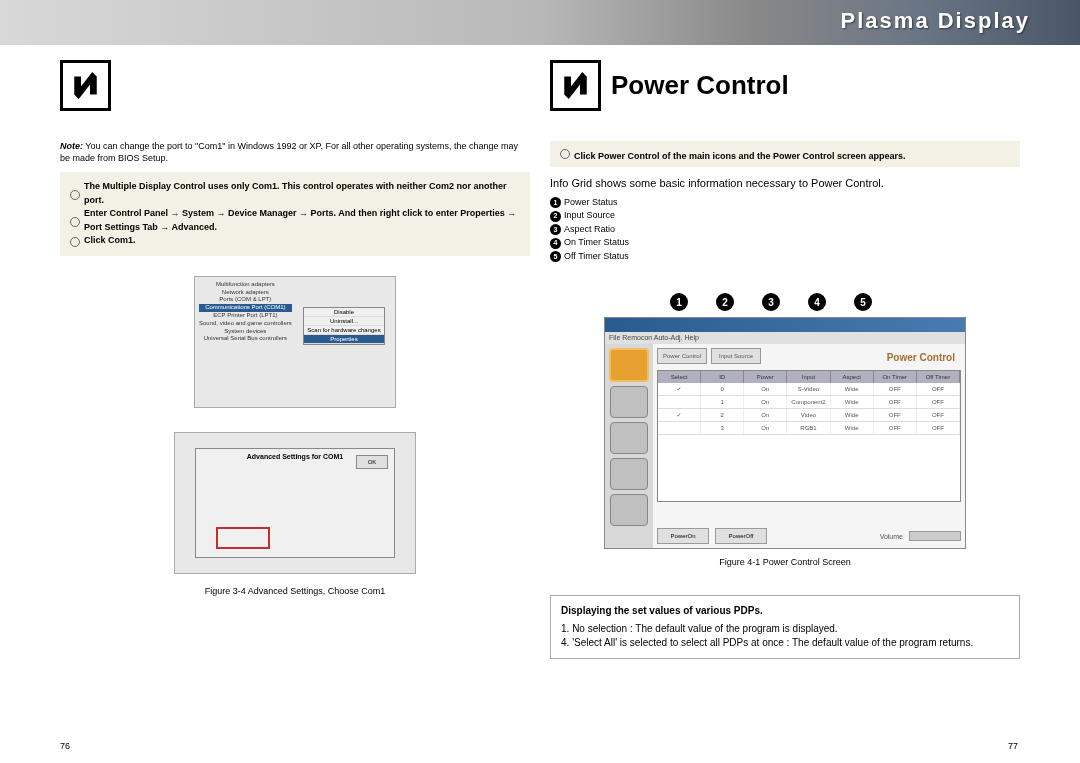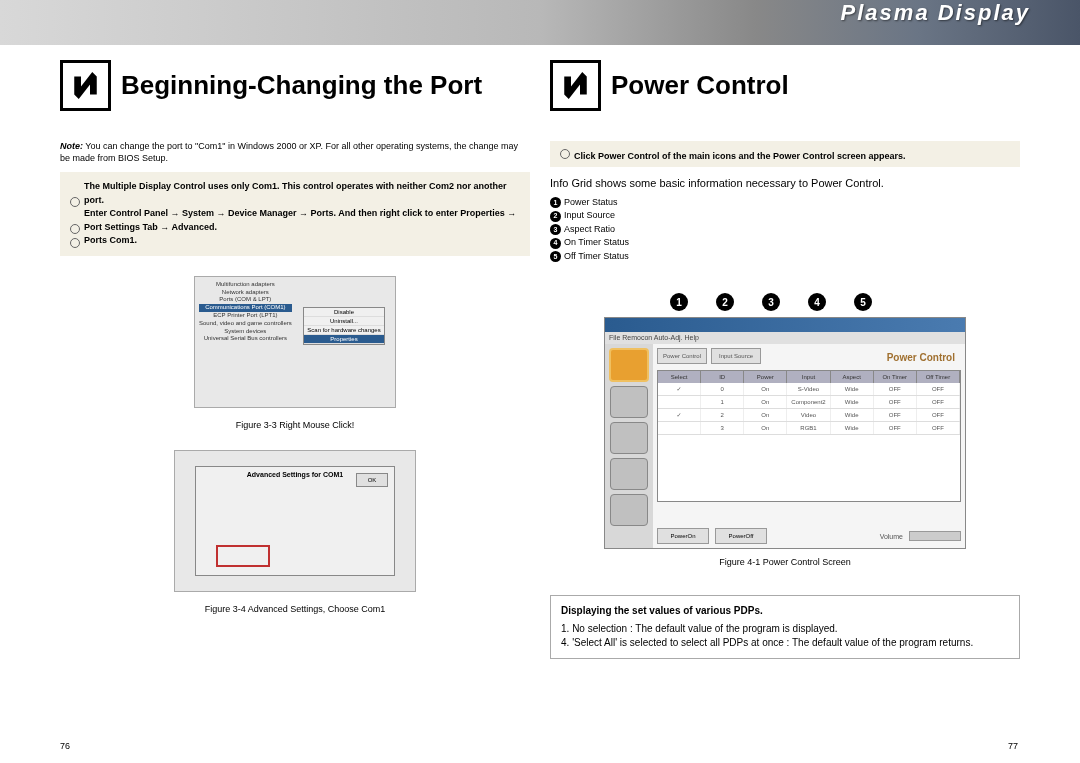--- a/index.html
+++ b/index.html
@@ -14,25 +14,24 @@
 }
 .header-banner {
   width: 100%;
   height: 45px;
   background: linear-gradient(90deg, #d8d8d8 0%, #b8b8b8 50%, #888 70%, #6a7585 85%, #4a5568 100%);
   position: relative;
 }
 .header-title {
   position: absolute;
   right: 50px;
-  top: 0;
+  top: 8px;
   color: #fff;
   font-size: 22px;
   font-weight: bold;
-  font-style: italic;
   text-shadow: 1px 1px 2px rgba(0,0,0,0.5);
   letter-spacing: 2px;
 }
 .page {
   display: flex;
   padding: 0 50px;
 }
 .left-col, .right-col {
   width: 50%;
   padding: 15px 10px;
@@ -69,21 +68,21 @@
 }
 .info-box {
   background: #f3f0e5;
   padding: 8px 10px;
   margin-top: 8px;
   font-size: 9px;
   line-height: 1.5;
 }
 .info-box .line {
   display: flex;
-  align-items: flex-end;
+  align-items: center;
 }
 .circle-bullet {
   display: inline-block;
   width: 8px;
   height: 8px;
   border: 1px solid #666;
   border-radius: 50%;
   margin-right: 4px;
   margin-top: 2px;
   flex-shrink: 0;
@@ -359,40 +358,39 @@
 
 <div class="page">
 
   <div class="left-col">
     <div class="section-head">
       <div class="section-icon">
         <svg viewBox="0 0 40 40">
             <path d="M10 28 L10 12 L16 12 L16 22 L22 14 L28 14 L14 32 Z M30 12 L30 28 L24 28 L24 18 L18 26 L12 26 L26 8 Z" fill="#000"></path>
           </svg>
       </div>
-      <div class="section-title">Beginning-Changing the Port</div>
     </div>
 
     <div class="note-text">
       <span class="note-label">Note:</span>
-      <span>You can change the port to "Com1" in Windows 2000 or XP. For all other operating systems, the change may be made from BIOS Setup.</span>
+      <span>You can change the port to "Com1" in Windows 1992 or XP. For all other operating systems, the change may be made from BIOS Setup.</span>
     </div>
 
     <div class="info-box">
       <div class="line bold">
           <span class="circle-bullet"></span>
           <span>The Multiple Display Control uses only Com1. This control operates with neither Com2 nor another port.</span>
         </div>
       <div class="line bold">
           <span class="circle-bullet"></span>
           <span>Enter Control Panel → System → Device Manager → Ports. And then right click to enter Properties → Port Settings Tab → Advanced.</span>
         </div>
       <div class="line bold">
           <span class="circle-bullet"></span>
-          <span>Ports Com1.</span>
+          <span>Click Com1.</span>
         </div>
     </div>
 
     <div class="fig-area">
       <div class="fig-placeholder fig1">
         <div class="tree">
           <div>Multifunction adapters</div>
           <div>Network adapters</div>
           <div>Ports (COM &amp; LPT)</div>
           <div style="background:#2a5b8f;color:#fff;padding:0 2px">Communications Port (COM1)</div>
@@ -401,21 +399,20 @@
           <div>System devices</div>
           <div>Universal Serial Bus controllers</div>
         </div>
         <div class="menu">
           <div>Disable</div>
           <div>Uninstall...</div>
           <div>Scan for hardware changes</div>
           <div style="background:#2a5b8f;color:#fff">Properties</div>
         </div>
       </div>
-      <div class="fig-caption">Figure 3-3 Right Mouse Click!</div>
     </div>
 
     <div class="fig-area">
       <div class="fig-placeholder fig2">
         <div class="panel">
           <div style="font-size:7px;font-weight:bold;">Advanced Settings for COM1</div>
           <div class="okbtn">OK</div>
           <div class="redbox"></div>
         </div>
       </div>

